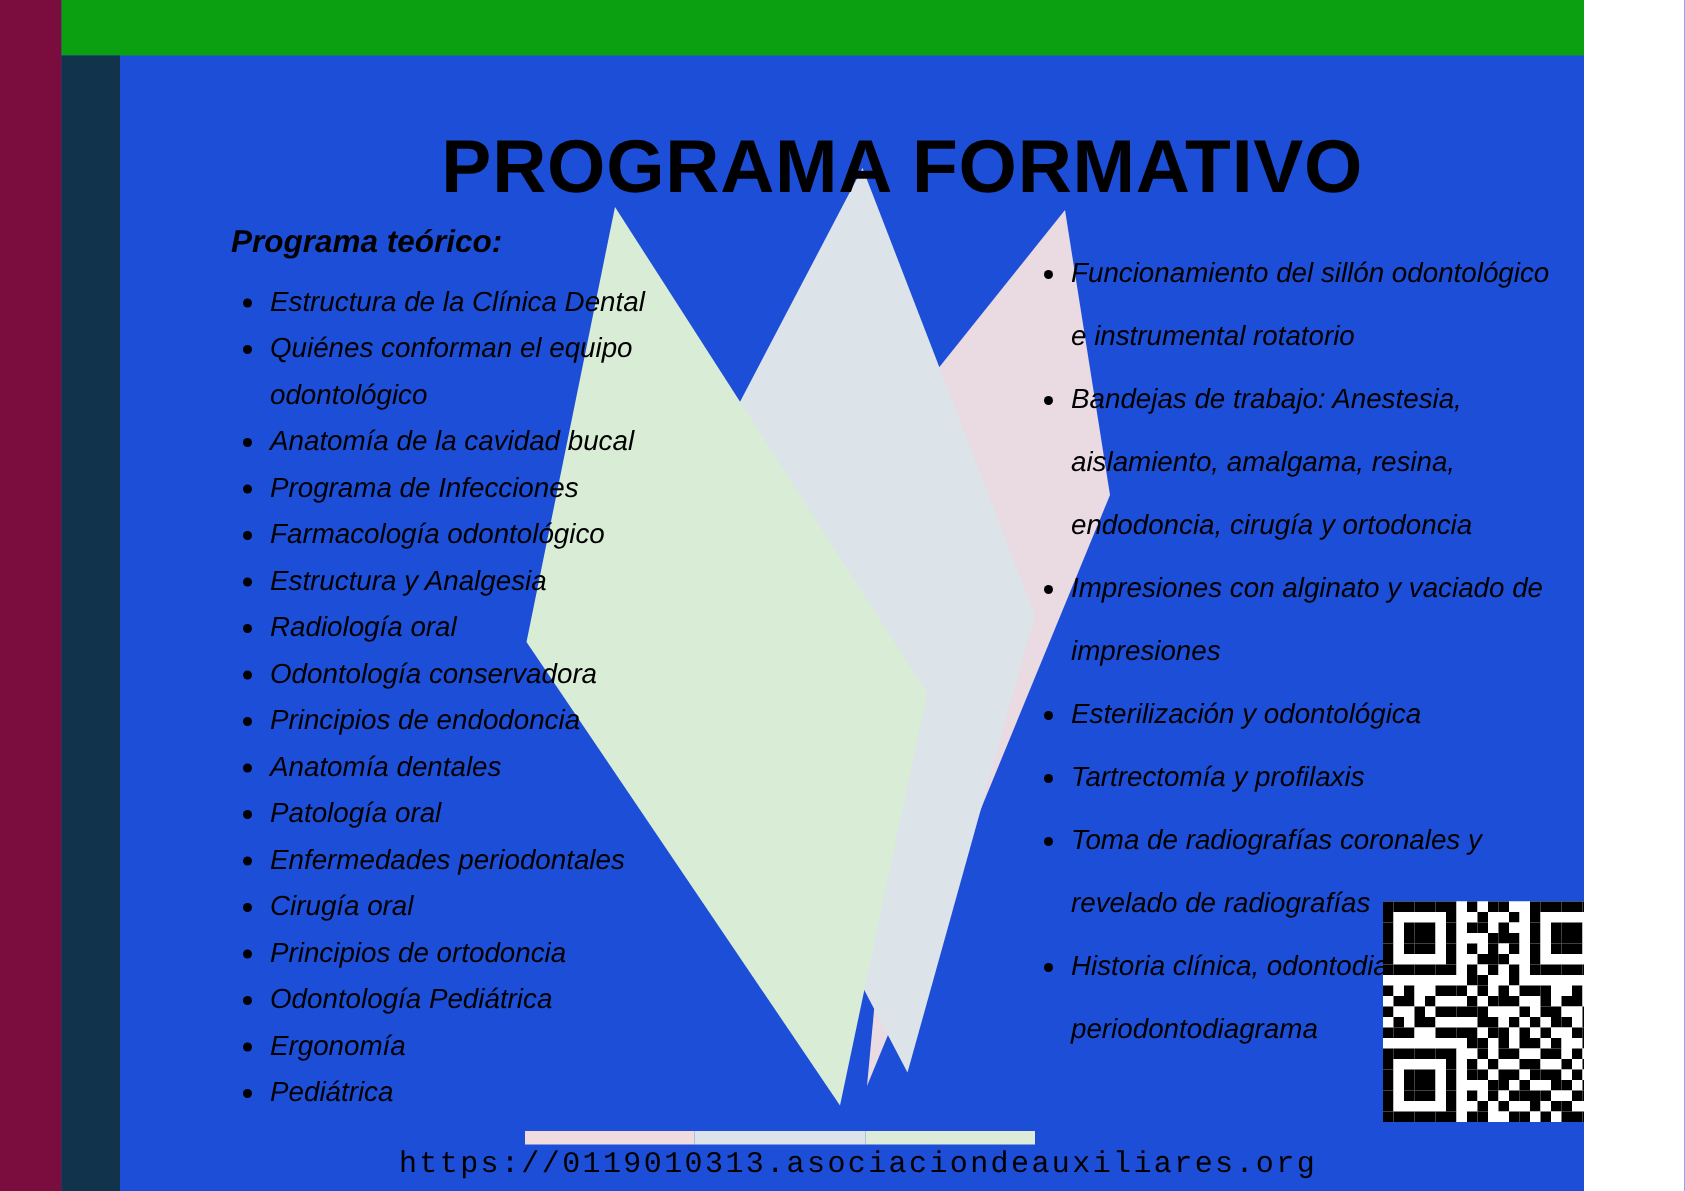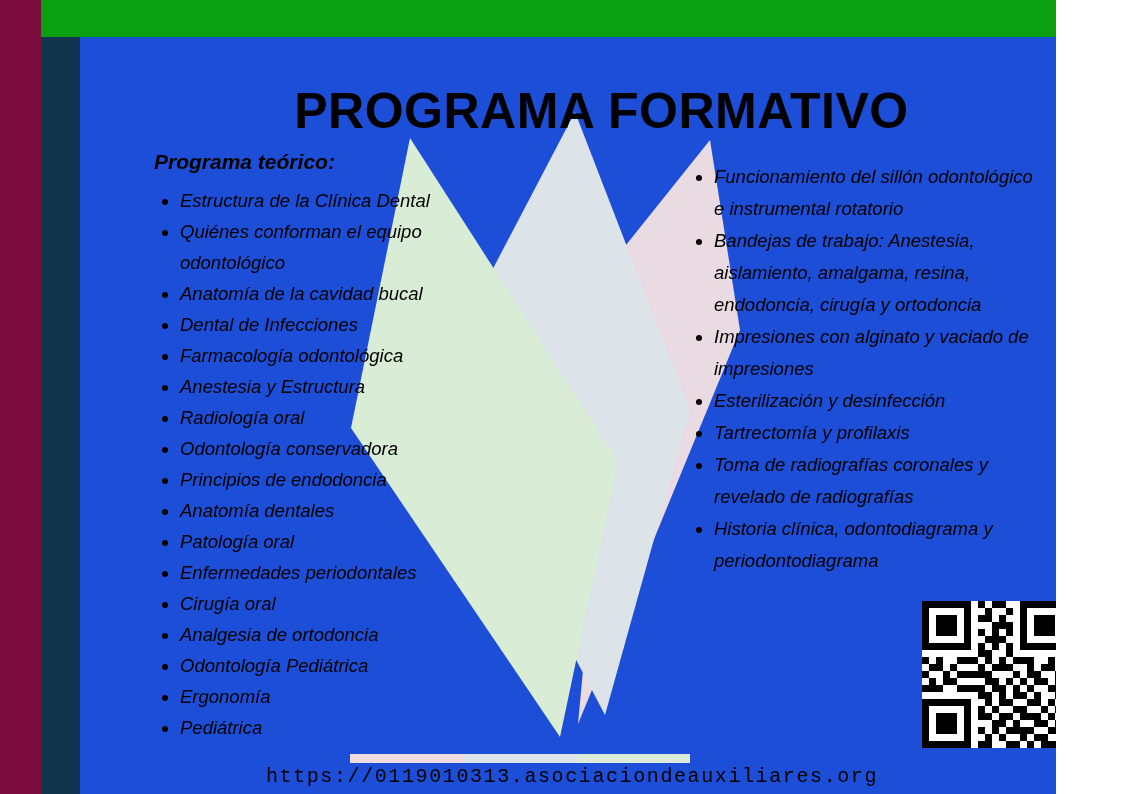--- a/index.html
+++ b/index.html
@@ -33,21 +33,21 @@
   .col h2 {
     margin:0; font-size:21px; font-weight:bold; font-style:italic;
   }
   .col ul {
     list-style:disc outside; margin:11px 0 0; padding-left:26px;
   }
   .col li {
     font-size:18.5px; font-style:italic;
   }
   .col-left  li { line-height:31px; }
-  .col-right li { line-height:32px; }
+  .col-right li { line-height:42px; }
 
   .qr { position:absolute; left:922px; top:601px; z-index:2; background:#fff; }
   .qr-row  { display:flex; }
   .qr-cell { width:7px; height:7px; background:#fff; }
   .qr-cell.on { background:var(--qr); }
 
   .url {
     position:absolute; left:80px; top:765px; width:940px;
     text-align:center;
     font-family:Liberation Mono, monospace;
@@ -76,43 +76,43 @@
   <div class="strip green"></div>
 
   <h1 class="title">PROGRAMA FORMATIVO</h1>
 
   <section class="col col-left">
     <h2>Programa teórico:</h2>
     <ul>
         <li>Estructura de la Clínica Dental</li>
         <li>Quiénes conforman el equipo<br>odontológico</li>
         <li>Anatomía de la cavidad bucal</li>
-        <li>Dental de Infecciones</li>
-        <li>Farmacología odontológica</li>
-        <li>Anestesia y Estructura</li>
+        <li>Programa de Infecciones</li>
+        <li>Farmacología odontológico</li>
+        <li>Estructura y Analgesia</li>
         <li>Radiología oral</li>
         <li>Odontología conservadora</li>
         <li>Principios de endodoncia</li>
         <li>Anatomía dentales</li>
         <li>Patología oral</li>
         <li>Enfermedades periodontales</li>
         <li>Cirugía oral</li>
-        <li>Analgesia de ortodoncia</li>
+        <li>Principios de ortodoncia</li>
         <li>Odontología Pediátrica</li>
         <li>Ergonomía</li>
         <li>Pediátrica</li>
       </ul>
   </section>
 
   <section class="col col-right">
     <ul>
         <li>Funcionamiento del sillón odontológico<br>e instrumental rotatorio</li>
         <li>Bandejas de trabajo: Anestesia,<br>aislamiento, amalgama, resina,<br>endodoncia, cirugía y ortodoncia</li>
         <li>Impresiones con alginato y vaciado de<br>impresiones</li>
-        <li>Esterilización y desinfección</li>
+        <li>Esterilización y odontológica</li>
         <li>Tartrectomía y profilaxis</li>
         <li>Toma de radiografías coronales y<br>revelado de radiografías</li>
         <li>Historia clínica, odontodiagrama y<br>periodontodiagrama</li>
       </ul>
   </section>
 
   <div class="qr">
       <div class="qr-row">
         <div class="qr-cell on"></div>
         <div class="qr-cell on"></div>

